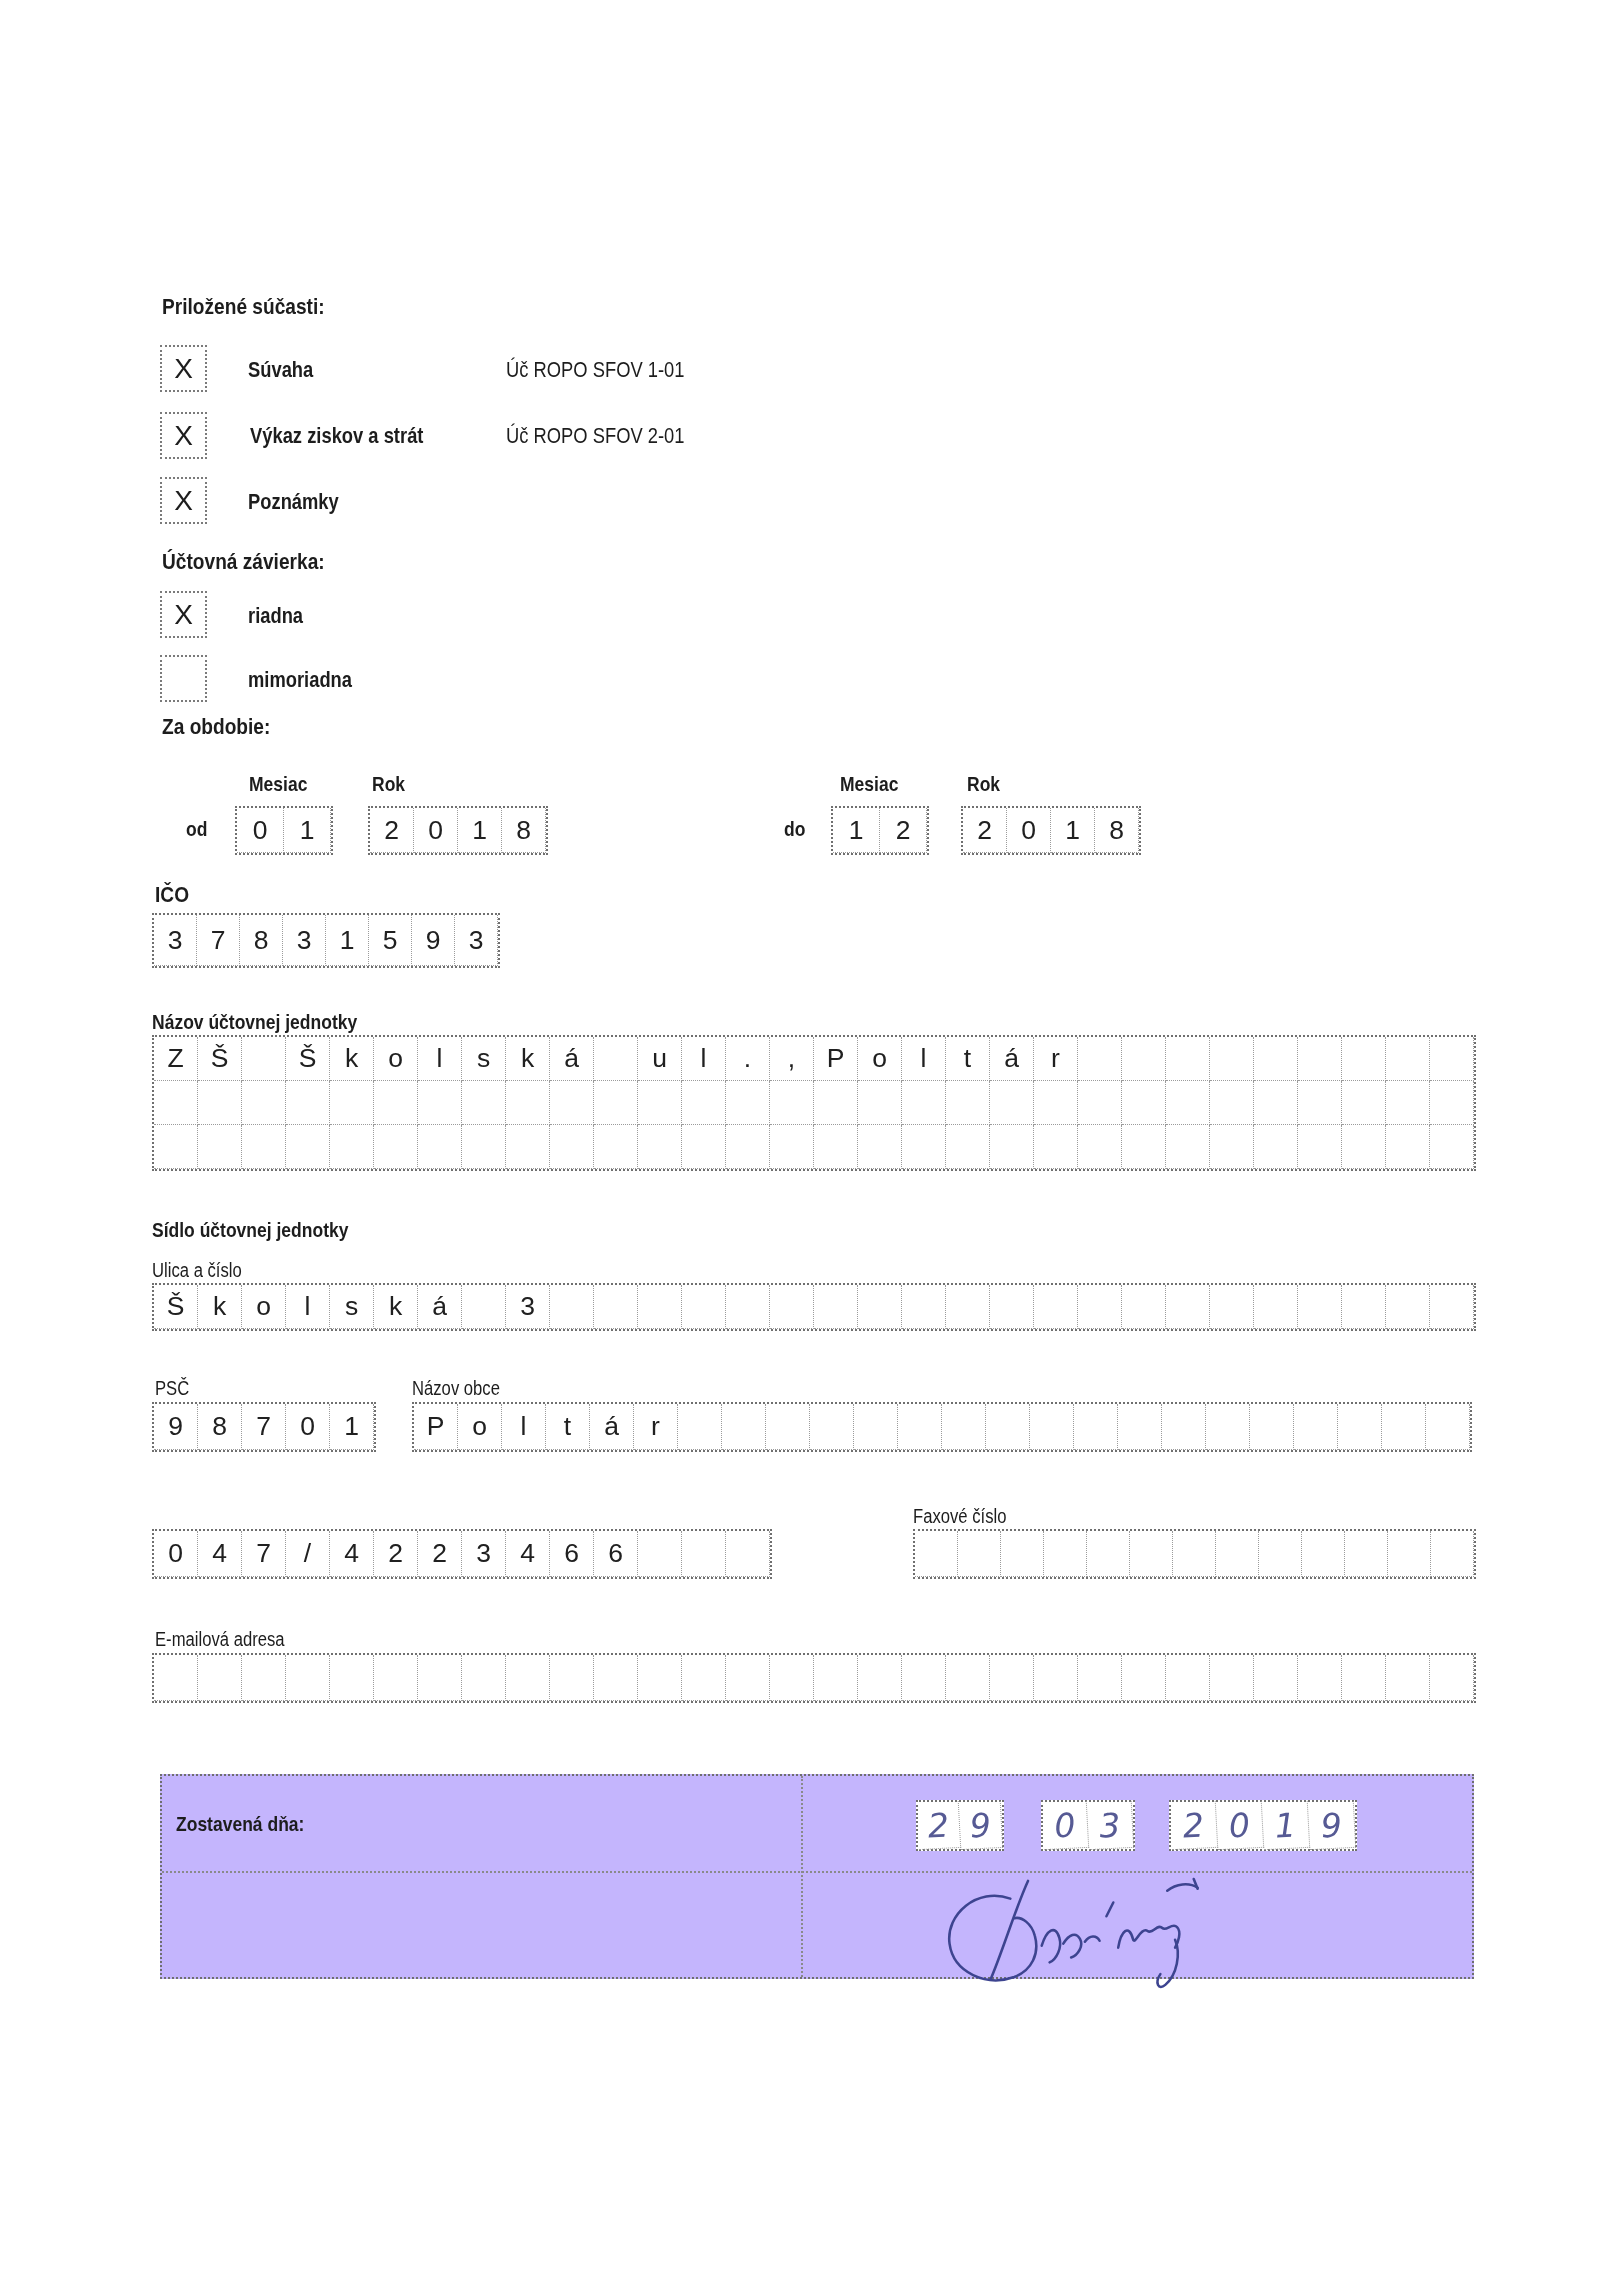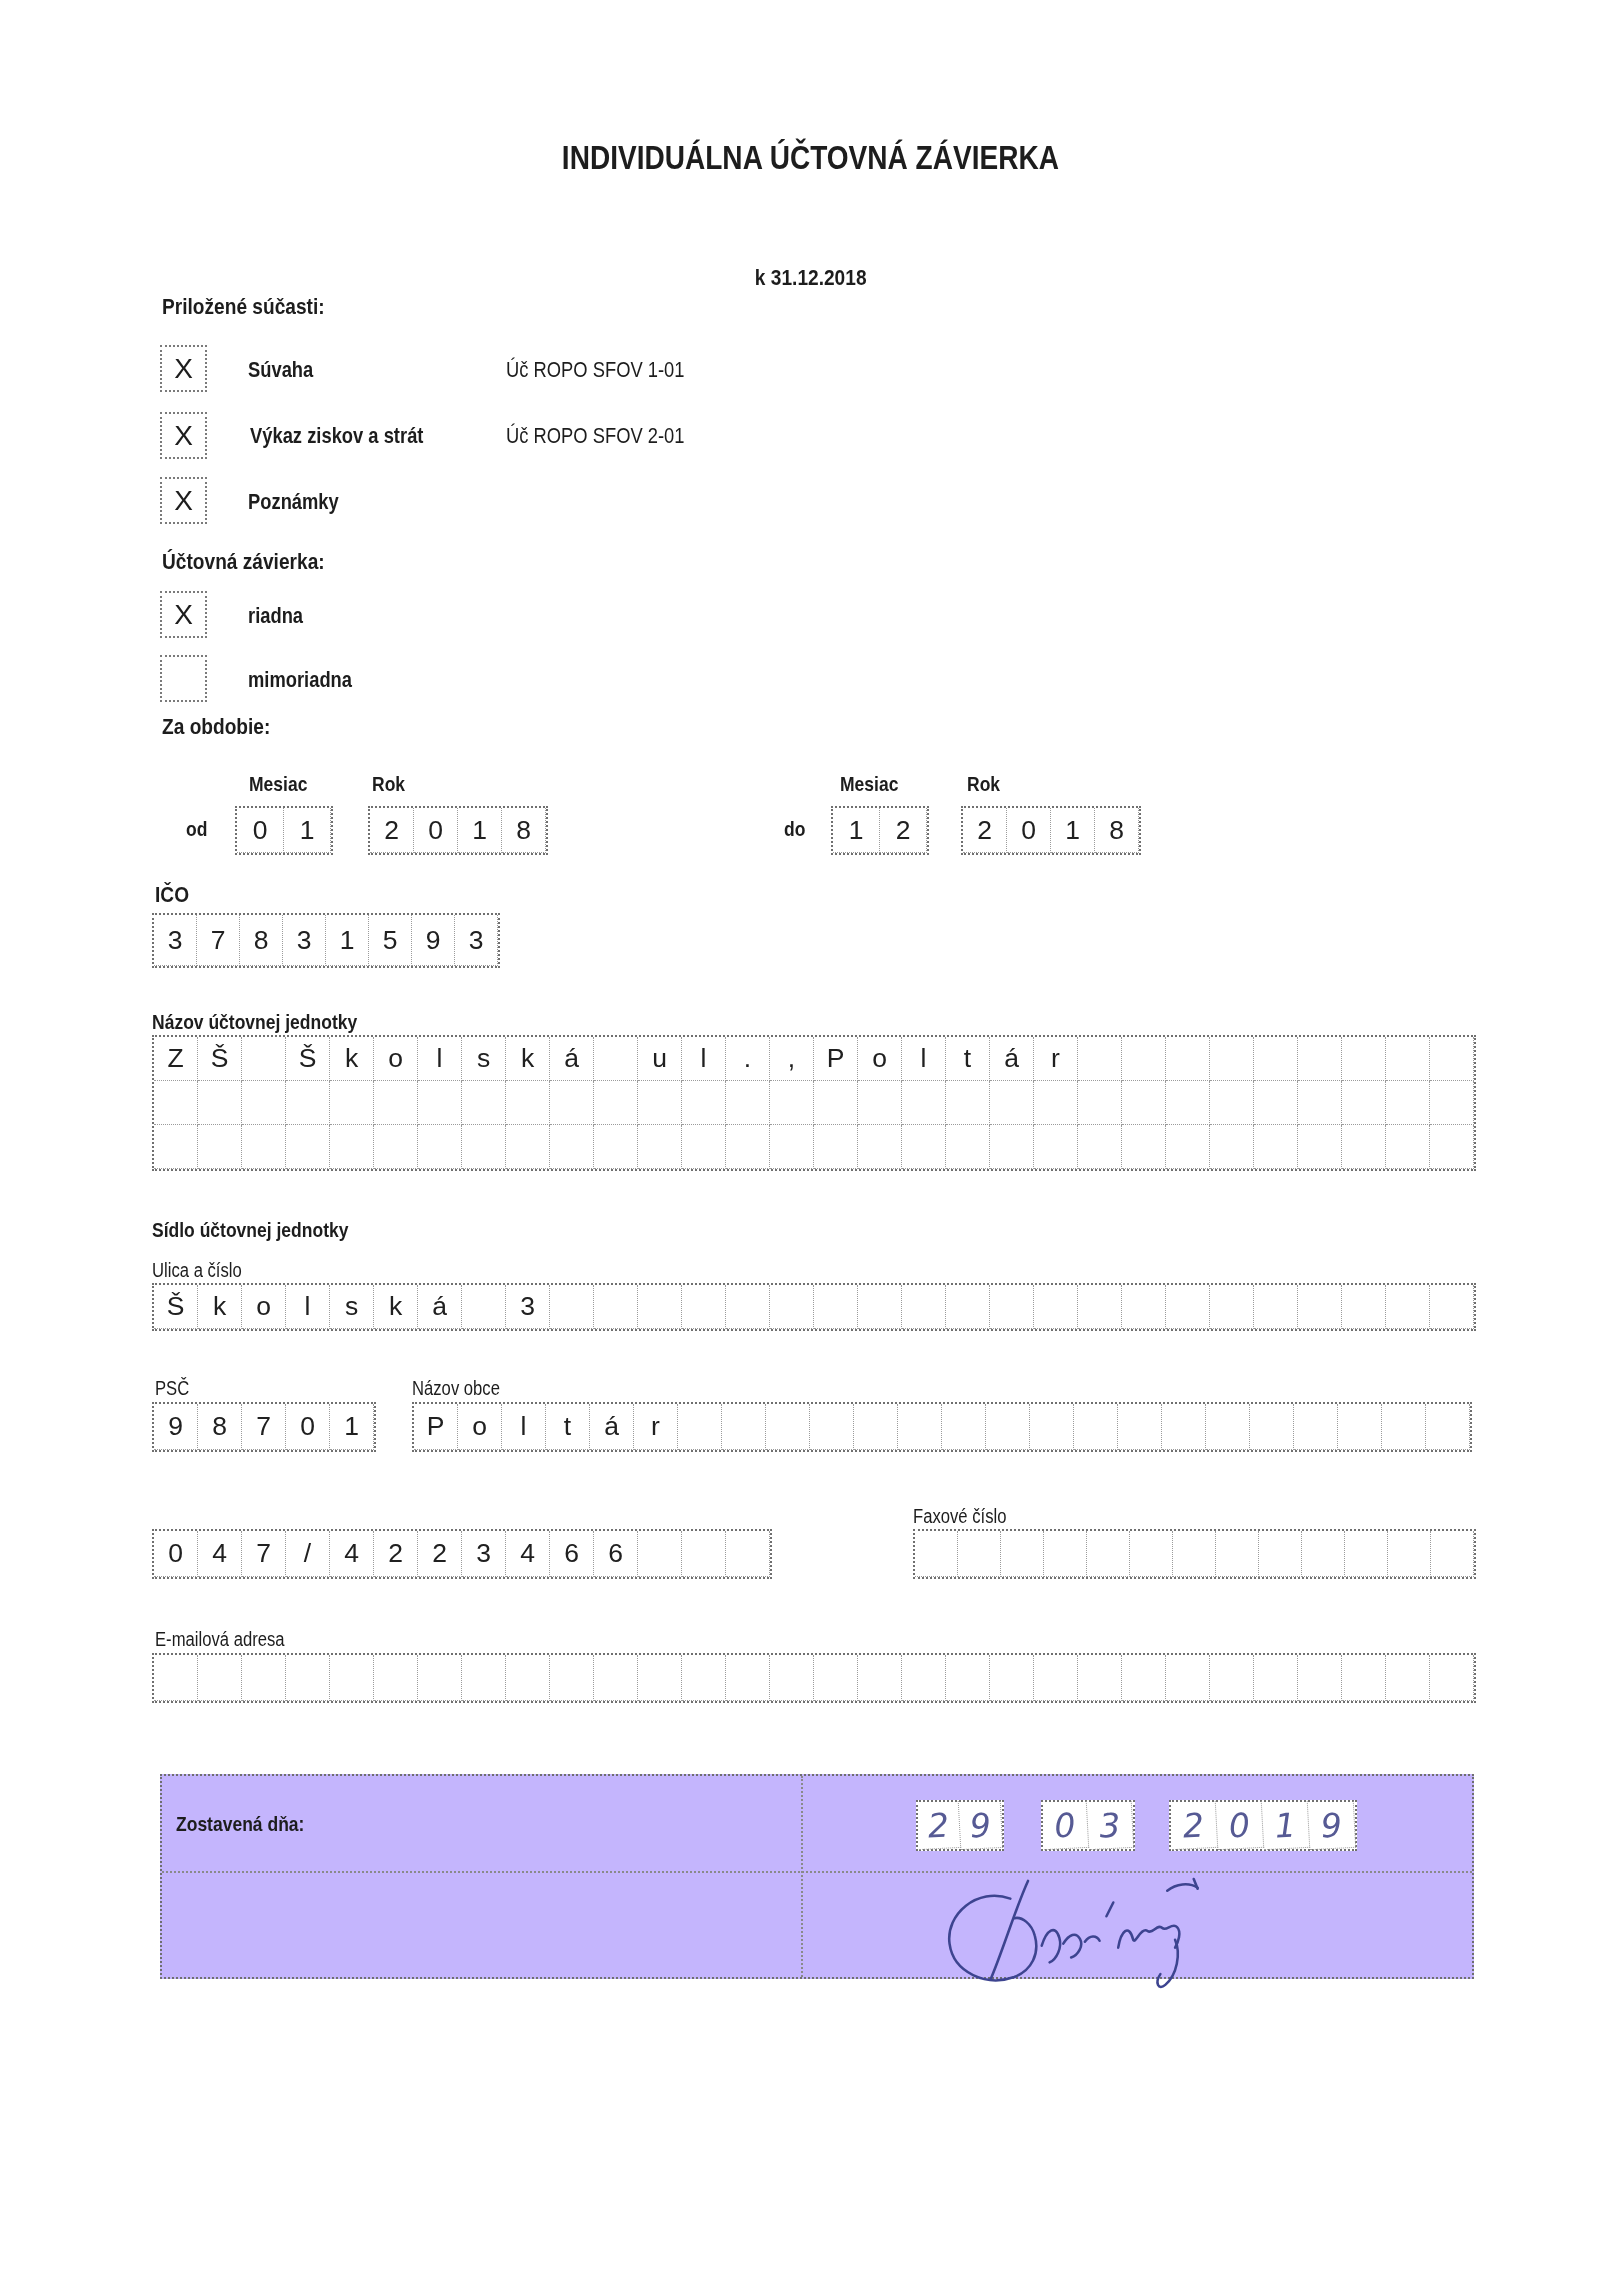--- a/index.html
+++ b/index.html
@@ -68,26 +68,20 @@
   .ftable .vdiv{position:absolute;left:639px;top:0;bottom:0;border-left:2px dotted #8a8a8a;}
   .ftable .hdiv{position:absolute;left:0;right:0;top:95px;border-top:2px dotted #8a8a8a;}
   .ftable .cell-label{position:absolute;left:13.7px;display:flex;align-items:center;}
   .sig-svg{position:absolute;left:926px;top:1867px;}
 </style>
 </head>
 <body>
 
 <div class="page">
 
-  <div class="abs center-line" style="top:139px;">
-    <span class="cond b" style="font-size:33px;">INDIVIDUÁLNA ÚČTOVNÁ ZÁVIERKA</span>
-  </div>
-  <div class="abs center-line" style="top:265px;">
-    <span class="cond b" style="font-size:22.5px;">k 31.12.2018</span>
-  </div>
 
   <div class="abs" style="left:162px;top:294px;">
     <span class="cond b lbl-lg">Priložené súčasti:</span>
   </div>
 
   <div class="checkbox" style="left:160px;top:345px;">
     <span>X</span>
   </div>
   <div class="abs" style="left:248px;top:357px;">
     <span class="cond b lbl-md">Súvaha</span>

